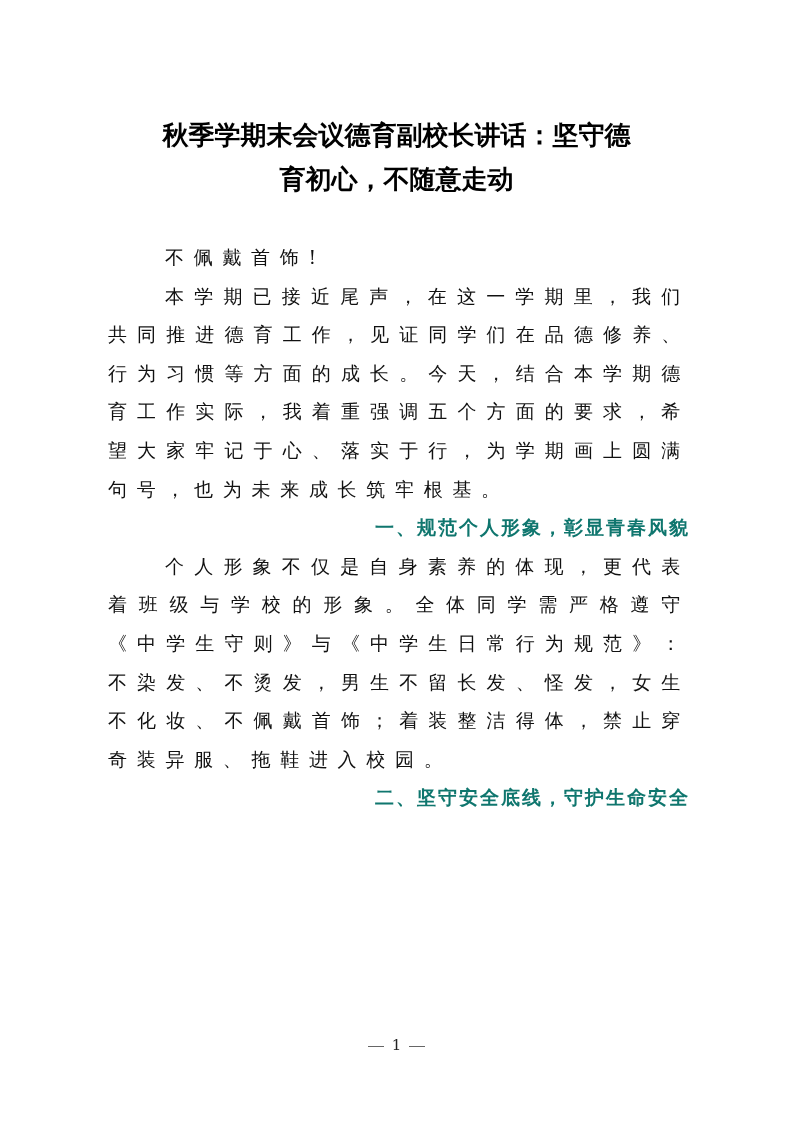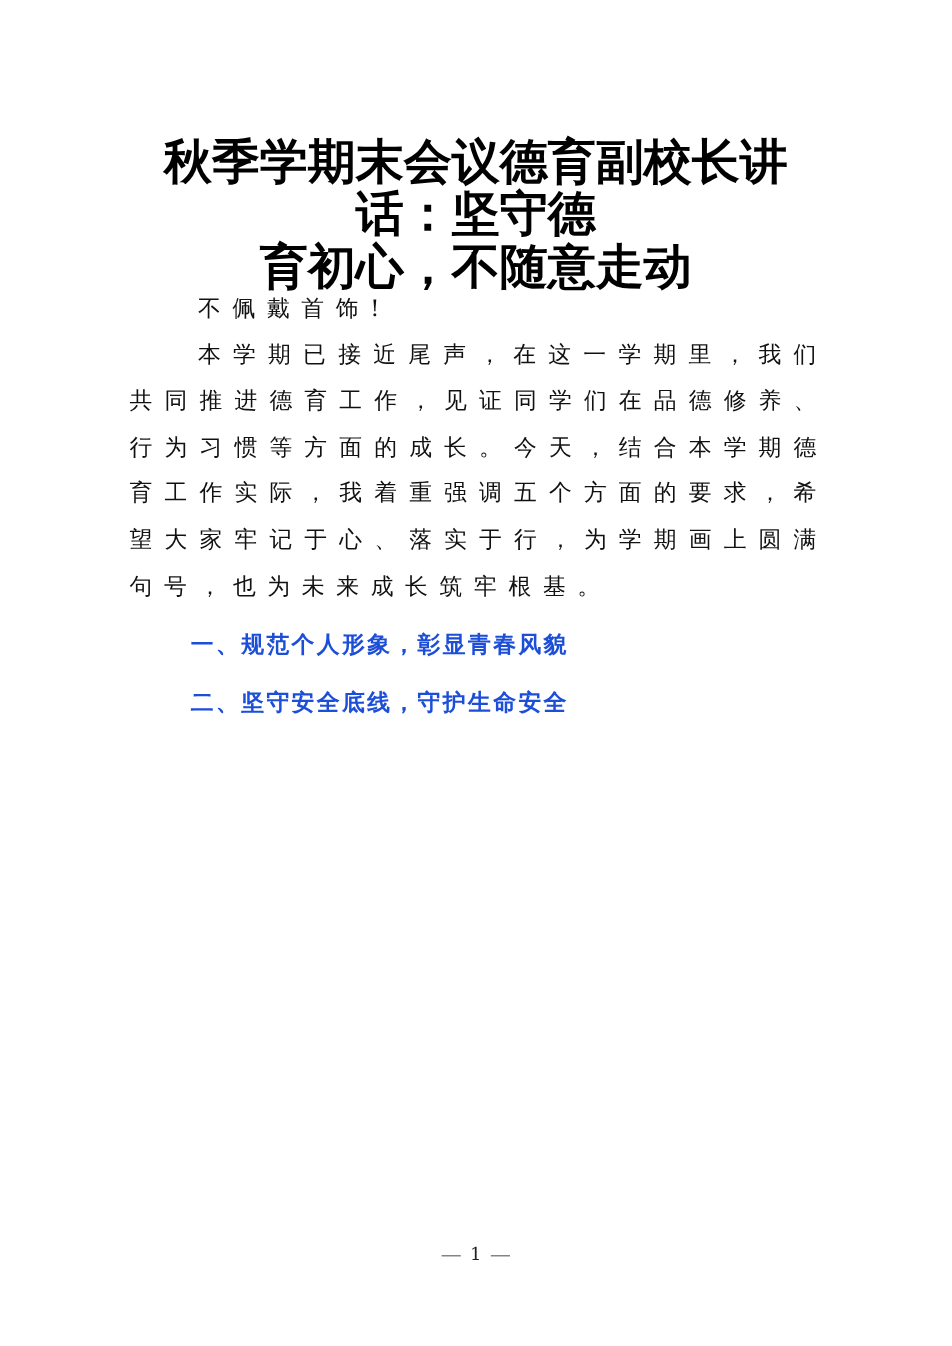--- a/index.html
+++ b/index.html
@@ -1,50 +1,51 @@
 <!DOCTYPE html>
 <html><head>
 <meta charset="utf-8">
 <style>
   html, body { margin: 0; padding: 0; background: #ffffff; }
   body { width: 793px; height: 1122px; position: relative; overflow: hidden; }
   .page { position: absolute; left: 0; top: 0; width: 793px; height: 1122px; background: #fff; }
   .title {
     position: absolute; left: 100px; top: 113px; width: 593px;
     text-align: center; font-family: "DejaVu Sans", sans-serif; font-weight: bold;
-    font-size: 40px; line-height: 44px; color: #000; letter-spacing: 0px;
+    font-size: 26px; line-height: 44px; color: #000; letter-spacing: 0px;
   }
   .body {
     position: absolute; left: 108px; top: 238px; width: 582px;
     font-family: "DejaVu Serif", serif; font-size: 19px; line-height: 38.6px;
     color: #111; letter-spacing: 9.7px;
   }
   .p { margin: 0; text-align: justify; text-align-last: left; }
   .indent { text-indent: 57px; }
-  .h { margin: 10px; text-indent: 41px; font-family: "DejaVu Sans", sans-serif; font-weight: bold; letter-spacing: 2px; color: #1d4ed8; }
+  .h { margin: 0; text-indent: 41px; font-family: "DejaVu Sans", sans-serif; font-weight: bold; letter-spacing: 2px; color: #0f766e; text-align: right; }
   .footer {
     position: absolute; left: 0; width: 793px; top: 1036px; text-align: center;
     font-family: "DejaVu Serif", serif; font-size: 15px; color: #222;
   }
   .footer .dash { display: inline-block; width: 16px; height: 1px; background: #666; vertical-align: middle; margin: 0 8px; }
 </style>
 </head>
 <body>
 
 <div class="page">
   <div class="title">
     <div>秋季学期末会议德育副校长讲话：坚守德</div>
     <div>育初心，不随意走动</div>
   </div>
 
   <div class="body">
     <p class="p indent">不佩戴首饰!</p>
     <p class="p indent">本学期已接近尾声，在这一学期里，我们共同推进德育工作，见证同学们在品德修养、行为习惯等方面的成长。今天，结合本学期德育工作实际，我着重强调五个方面的要求，希望大家牢记于心、落实于行，为学期画上圆满句号，也为未来成长筑牢根基。</p>
 
     <p class="h">一、规范个人形象，彰显青春风貌</p>
+    <p class="p indent">个人形象不仅是自身素养的体现，更代表着班级与学校的形象。全体同学需严格遵守《中学生守则》与《中学生日常行为规范》：不染发、不烫发，男生不留长发、怪发，女生不化妆、不佩戴首饰；着装整洁得体，禁止穿奇装异服、拖鞋进入校园。</p>
 
     <p class="h">二、坚守安全底线，守护生命安全</p>
 
   </div>
 
   <div class="footer">
     <span class="dash"></span><span>1</span><span class="dash"></span>
   </div>
 </div>
 

